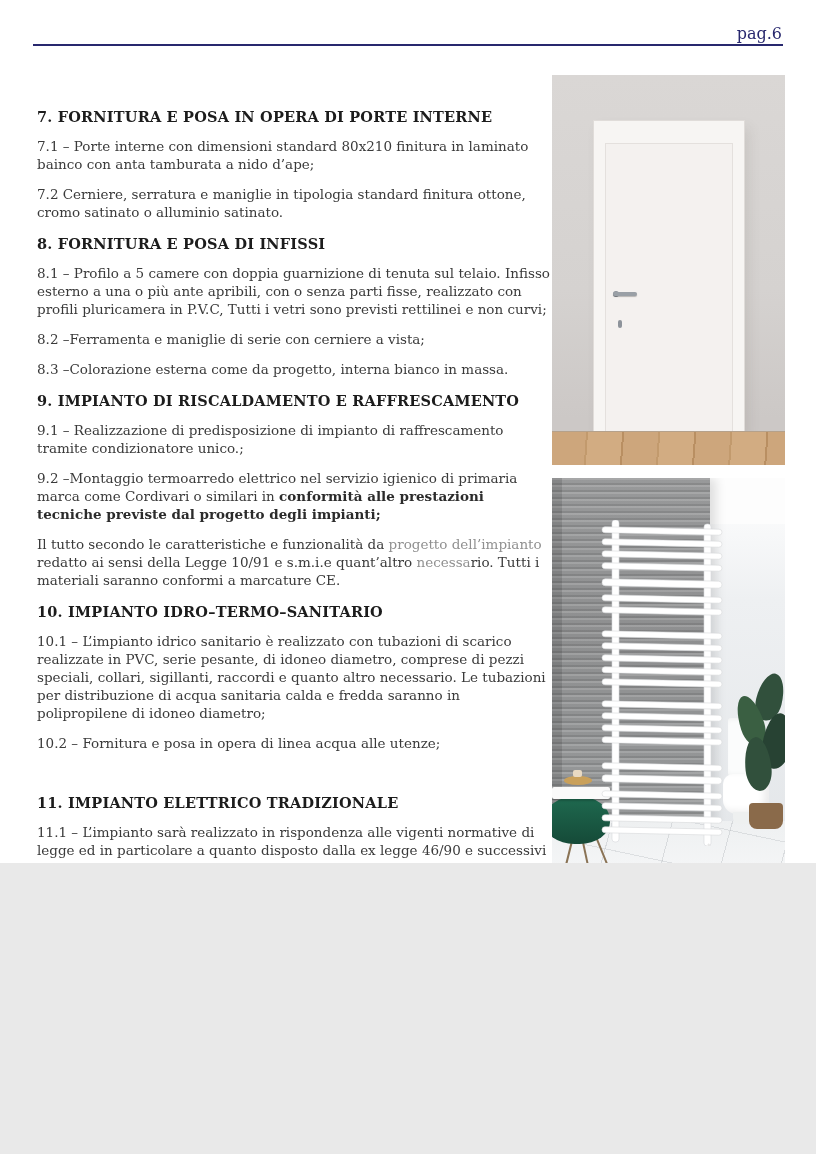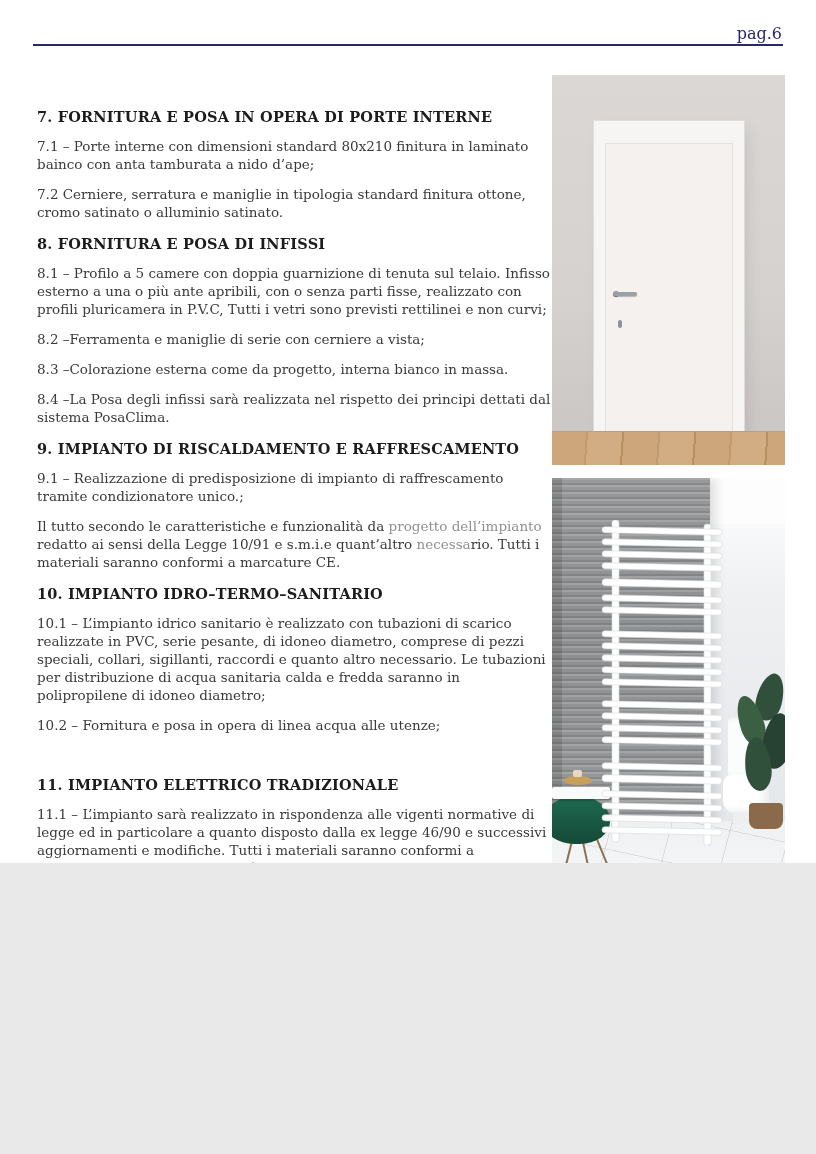--- a/index.html
+++ b/index.html
@@ -76,26 +76,26 @@
       <h2>7. FORNITURA E POSA IN OPERA DI PORTE INTERNE</h2>
       <p><span>7.1 – Porte interne con dimensioni standard 80x210 finitura in laminato bainco con anta tamburata a nido d’ape;</span></p>
       <p><span>7.2 Cerniere, serratura e maniglie in tipologia standard finitura ottone, cromo satinato o alluminio satinato.</span></p>
     </section>
 
     <section>
       <h2>8. FORNITURA E POSA DI INFISSI</h2>
       <p><span>8.1 – Profilo a 5 camere con doppia guarnizione di tenuta sul telaio. Infisso esterno a una o più ante apribili, con o senza parti fisse, realizzato con profili pluricamera in P.V.C, Tutti i vetri sono previsti rettilinei e non curvi;</span></p>
       <p><span>8.2 –Ferramenta e maniglie di serie con cerniere a vista;</span></p>
       <p><span>8.3 –Colorazione esterna come da progetto, interna bianco in massa.</span></p>
-      <p><span>8.4 –La Posa degli infissi sarà realizzata nel rispetto dei principi dettati dal sistema PosaClima.</span></p>
     </section>
 
     <section>
       <h2>9. IMPIANTO DI RISCALDAMENTO E RAFFRESCAMENTO</h2>
       <p><span>9.1 – Realizzazione di predisposizione di impianto  di raffrescamento tramite condizionatore unico.;</span></p>
+      <p><span>9.2 –Montaggio termoarredo elettrico nel servizio igienico di primaria marca come Cordivari o similari in </span><span class="run-bold">conformità alle prestazioni tecniche previste dal progetto degli impianti;</span></p>
       <p><span>Il tutto secondo le caratteristiche e funzionalità da </span><span class="run-gray">progetto dell’impianto</span><span> redatto ai sensi della Legge 10/91 e s.m.i.e quant’altro </span><span class="run-gray">necessa</span><span>rio. Tutti i materiali saranno conformi a marcature CE.</span></p>
     </section>
 
     <section>
       <h2>10. IMPIANTO IDRO–TERMO–SANITARIO</h2>
       <p><span>10.1 – L’impianto idrico sanitario è realizzato con tubazioni di scarico realizzate in PVC, serie pesante, di idoneo diametro, comprese di pezzi speciali, collari, sigillanti, raccordi e quanto altro necessario. Le tubazioni per distribuzione di acqua sanitaria calda e fredda saranno in polipropilene di idoneo diametro;</span></p>
       <p><span>10.2 – Fornitura e posa in opera di linea acqua alle utenze;</span></p>
     </section>
 
     <section>

